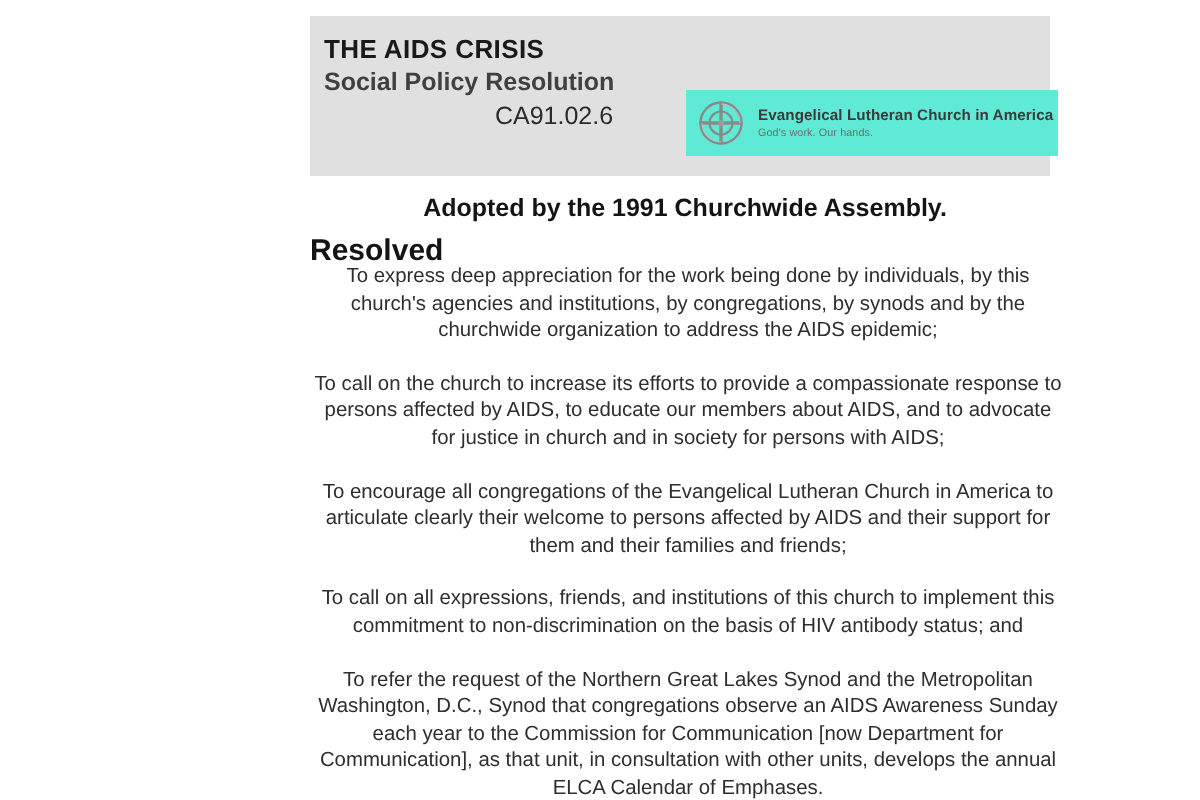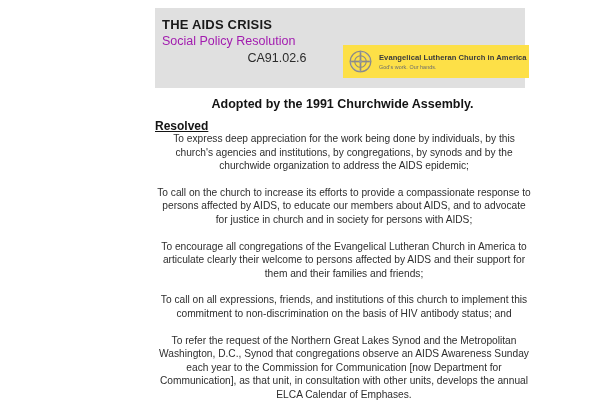--- a/index.html
+++ b/index.html
@@ -44,43 +44,43 @@
     font-size: 13px;
     font-weight: bold;
     letter-spacing: 0.2px;
     line-height: 17px;
     color: #1a1a1a;
     margin: 0;
   }
 
   .doc-subtitle {
     font-size: 12.5px;
-    font-weight: normal;
+    font-weight: bold;
     line-height: 17px;
-    color: #a21caf;
+    color: #404040;
     margin: 0;
   }
 
   .doc-number {
     font-size: 12.5px;
     font-weight: normal;
     line-height: 17px;
     color: #2b2b2b;
     margin: 0;
     text-align: center;
   }
 
   
   .logo-box {
     position: absolute;
     left: 303px;
     top: 45px;
     width: 186px;
     height: 33px;
-    background: #fde047;
+    background: #5eead4;
     display: flex;
     align-items: center;
     padding-left: 6px;
     box-sizing: border-box;
   }
 
   .logo-mark {
     width: 23px;
     height: 23px;
     flex: 0 0 23px;
@@ -129,26 +129,25 @@
   }
 
   .body-content {
     position: absolute;
     left: 115px;
     top: 120px;
     width: 378px;
   }
 
   .section-heading {
-    font-size: 12px;
+    font-size: 15px;
     font-weight: bold;
     color: #141414;
     line-height: 12px;
     margin: 0 0 0 0;
-    text-decoration: underline;
   }
 
   .para {
     font-size: 10.2px;
     font-weight: normal;
     color: #2e2e2e;
     line-height: 13.6px;
     margin: 0 0 13px 0;
     text-align: center;
   }

